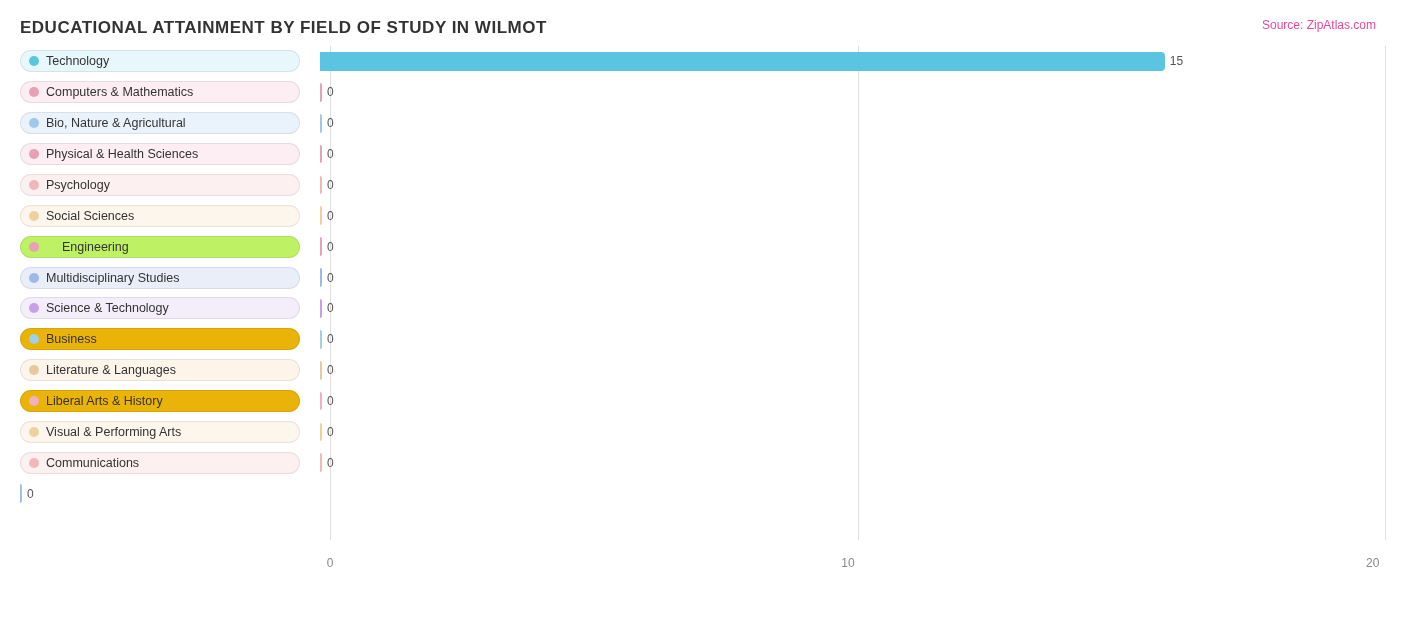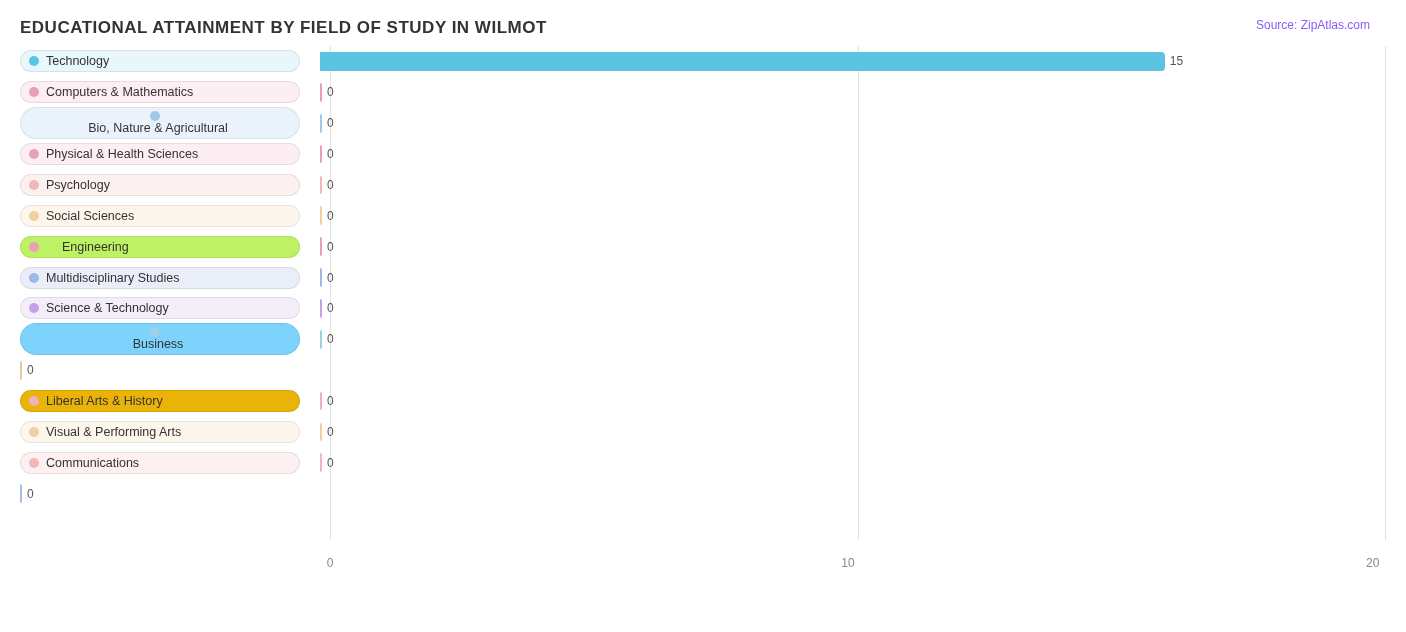--- a/index.html
+++ b/index.html
@@ -19,23 +19,23 @@
     .chart-title {
       font-size: 17px;
       font-weight: bold;
       letter-spacing: 0.5px;
       color: #333;
       text-transform: uppercase;
     }
     .chart-source {
       position: absolute;
       top: 18px;
-      right: 36px;
+      right: 30px;
       font-size: 12px;
-      color: #8b5cf6;
+      color: #ec4899;
     }
     .chart-area {
       position: relative;
       width: 100%;
       height: calc(100% - 40px);
       margin-top: 8px;
     }
     .grid-lines {
       position: absolute;
       top: 0;
@@ -155,21 +155,21 @@
         <span>Computers &amp; Mathematics</span>
       </div>
     </div>
     <div class="bar-track">
       <div class="bar-fill" style="width:0px; background:#e8a0b4;"></div>
       <span class="bar-value">0</span>
     </div>
   </div>
         <div class="bar-row">
     <div class="bar-label-pill">
-      <div class="pill" style="background:#eaf3fb;flex-direction:column;">
+      <div class="pill" style="background:#eaf3fb;">
         <div class="pill-dot" style="background:#a0c8e8;"></div>
         <span>Bio, Nature &amp; Agricultural</span>
       </div>
     </div>
     <div class="bar-track">
       <div class="bar-fill" style="width:0px; background:#a0c8e8;"></div>
       <span class="bar-value">0</span>
     </div>
   </div>
         <div class="bar-row">
@@ -239,31 +239,37 @@
         <span>Science &amp; Technology</span>
       </div>
     </div>
     <div class="bar-track">
       <div class="bar-fill" style="width:0px; background:#c8a0e8;"></div>
       <span class="bar-value">0</span>
     </div>
   </div>
         <div class="bar-row">
     <div class="bar-label-pill">
-      <div class="pill" style="background:#7dd3fc;flex-direction:column;">
+      <div class="pill" style="background:#eab308;">
         <div class="pill-dot" style="background:#a0d0e8;"></div>
         <span>Business</span>
       </div>
     </div>
     <div class="bar-track">
       <div class="bar-fill" style="width:0px; background:#a0d0e8;"></div>
       <span class="bar-value">0</span>
     </div>
   </div>
         <div class="bar-row">
+    <div class="bar-label-pill">
+      <div class="pill" style="background:#fdf4ea;">
+        <div class="pill-dot" style="background:#e8c8a0;"></div>
+        <span>Literature &amp; Languages</span>
+      </div>
+    </div>
     <div class="bar-track">
       <div class="bar-fill" style="width:0px; background:#e8c8a0;"></div>
       <span class="bar-value">0</span>
     </div>
   </div>
         <div class="bar-row">
     <div class="bar-label-pill">
       <div class="pill" style="background:#eab308;">
         <div class="pill-dot" style="background:#f0b0c0;"></div>
         <span>Liberal Arts &amp; History</span>

